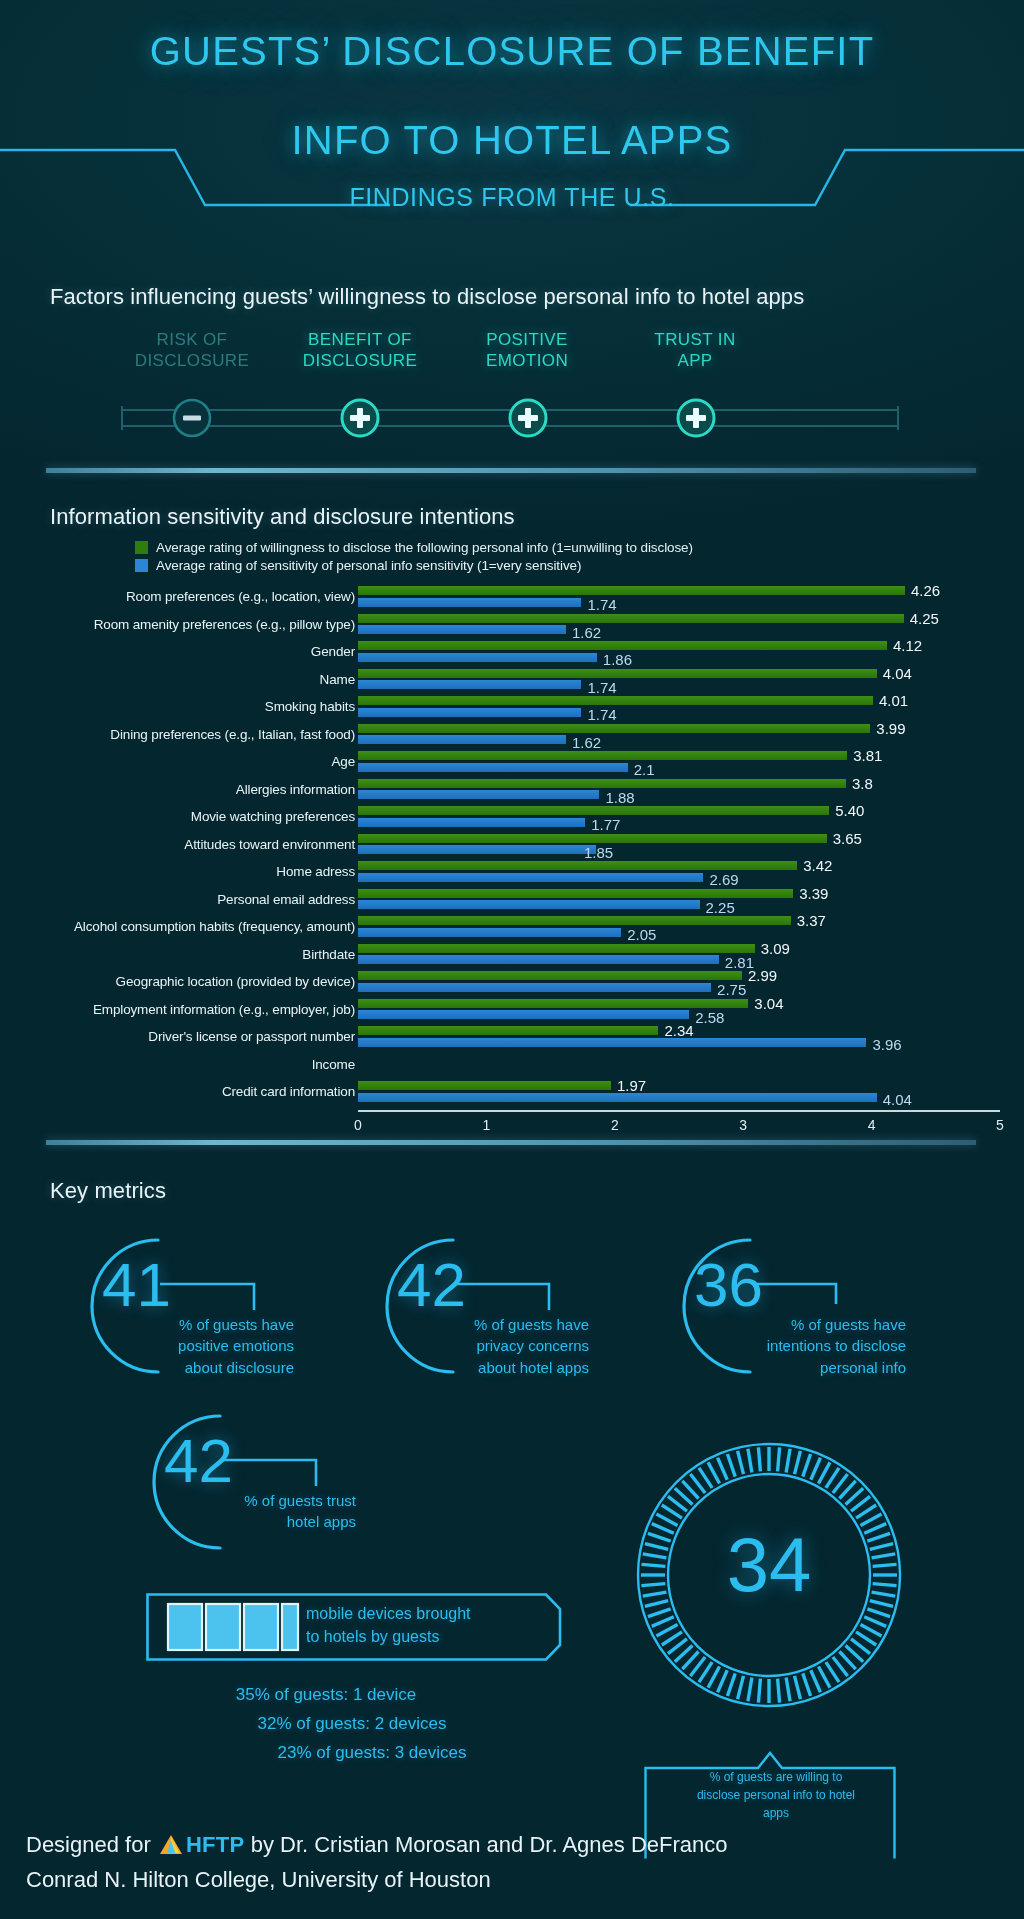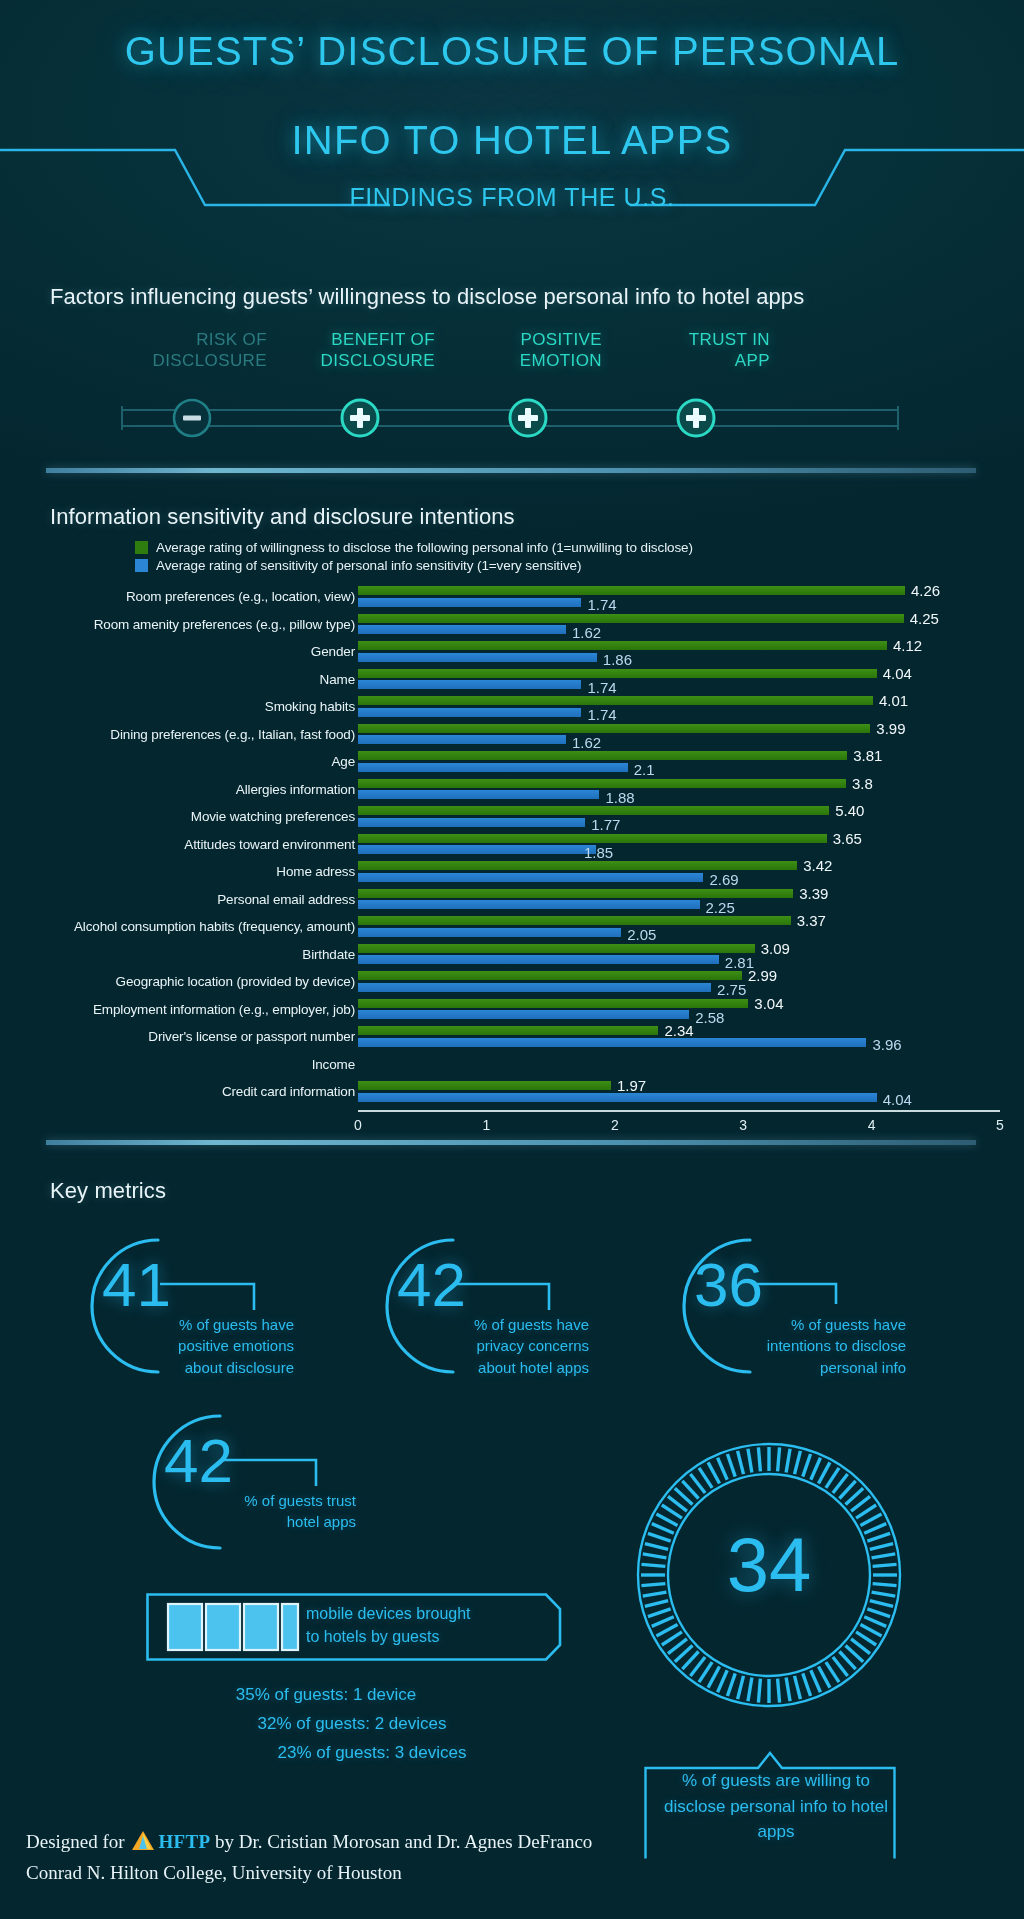--- a/index.html
+++ b/index.html
@@ -28,21 +28,21 @@
     text-shadow:0 0 14px rgba(46,200,239,.5);
   }
   .hdr-svg{position:absolute;top:0;left:0;}
 
   
   .sec-title{
     color:#e8f4f8;font-size:22px;font-weight:400;letter-spacing:.1px;
     text-shadow:0 0 10px rgba(180,230,245,.25);
   }
   #factors-title{position:absolute;top:284px;left:50px;}
-  .factor{position:absolute;text-align:right;width:150px;}
+  .factor{position:absolute;text-align:center;width:150px;}
   .factor .flabel{
     font-size:17px;line-height:1.22;letter-spacing:.4px;
   }
   .factor.dim .flabel{color:#2b7b80;text-shadow:none;}
   .factor.lit .flabel{color:#2bd9c4;text-shadow:0 0 12px rgba(43,217,196,.45);}
   .rail{position:absolute;left:120px;top:398px;width:780px;height:40px;}
 
   
   .divider{position:absolute;height:5px;
     background:linear-gradient(90deg,#3f7f9e 0%,#6fb6cf 18%,#4e94b2 60%,#2d5d73 100%);
@@ -87,42 +87,42 @@
   .devstat{font-size:17px;color:#2bbdf0;line-height:1.72;text-shadow:0 0 9px rgba(43,189,240,.3);}
   .ds1{margin-right:60px;} .ds2{margin-right:8px;} .ds3{margin-left:32px;}
 
   
   .dial{position:absolute;left:634px;top:1440px;width:270px;height:270px;}
   .dialnum{position:absolute;left:634px;top:1527px;width:270px;text-align:center;
     font-size:76px;color:#2bbdf0;font-weight:300;line-height:1;
     text-shadow:0 0 20px rgba(43,189,240,.45);}
   .callout{position:absolute;left:644px;top:1748px;width:252px;height:112px;}
   .callout-text{position:absolute;left:648px;top:1768px;width:256px;text-align:center;
-    font-size:17px;color:#2bbdf0;line-height:1.5;text-shadow:0 0 9px rgba(43,189,240,.3);}
+    font-size:12px;color:#2bbdf0;line-height:1.5;text-shadow:0 0 9px rgba(43,189,240,.3);}
 
   
   .footer{position:absolute;left:26px;top:1828px;}
-  .fline{font-size:19px;color:#e7f3f7;line-height:1.5;white-space:nowrap;font-family:Liberation Serif, serif;}
+  .fline{font-size:22px;color:#e7f3f7;line-height:1.5;white-space:nowrap;}
   .hftp{color:#2bbdf0;font-weight:bold;letter-spacing:.3px;}
   .tri{display:inline-block;vertical-align:-2px;margin:0 4px 0 3px;}
 </style>
 </head>
 <body>
 
 <div class="page">
 
   <div class="header">
     <svg class="hdr-svg" width="1024" height="232">
       <g stroke="#2bbdf0" stroke-width="2.4" fill="none" opacity="0.95">
         <path d="M0,150 L175,150 L205,205 L390,205"></path>
         <path d="M1024,150 L845,150 L815,205 L630,205"></path>
       </g>
     </svg>
     <div class="title-wrap">
-      <div class="title-line">GUESTS’ DISCLOSURE OF PERSONAL</div>
+      <div class="title-line">GUESTS’ DISCLOSURE OF BENEFIT</div>
       <div class="title-line" style="margin-top:38px">INFO TO HOTEL APPS</div>
     </div>
     <div class="subtitle">FINDINGS FROM THE U.S.</div>
   </div>
 
   <div class="sec-title" id="factors-title">Factors influencing guests’ willingness to disclose personal info to hotel apps</div>
 
   <div class="factor dim" style="left:117px;top:330px;">
     <div class="flabel">RISK OF</div>
     <div class="flabel">DISCLOSURE</div>

